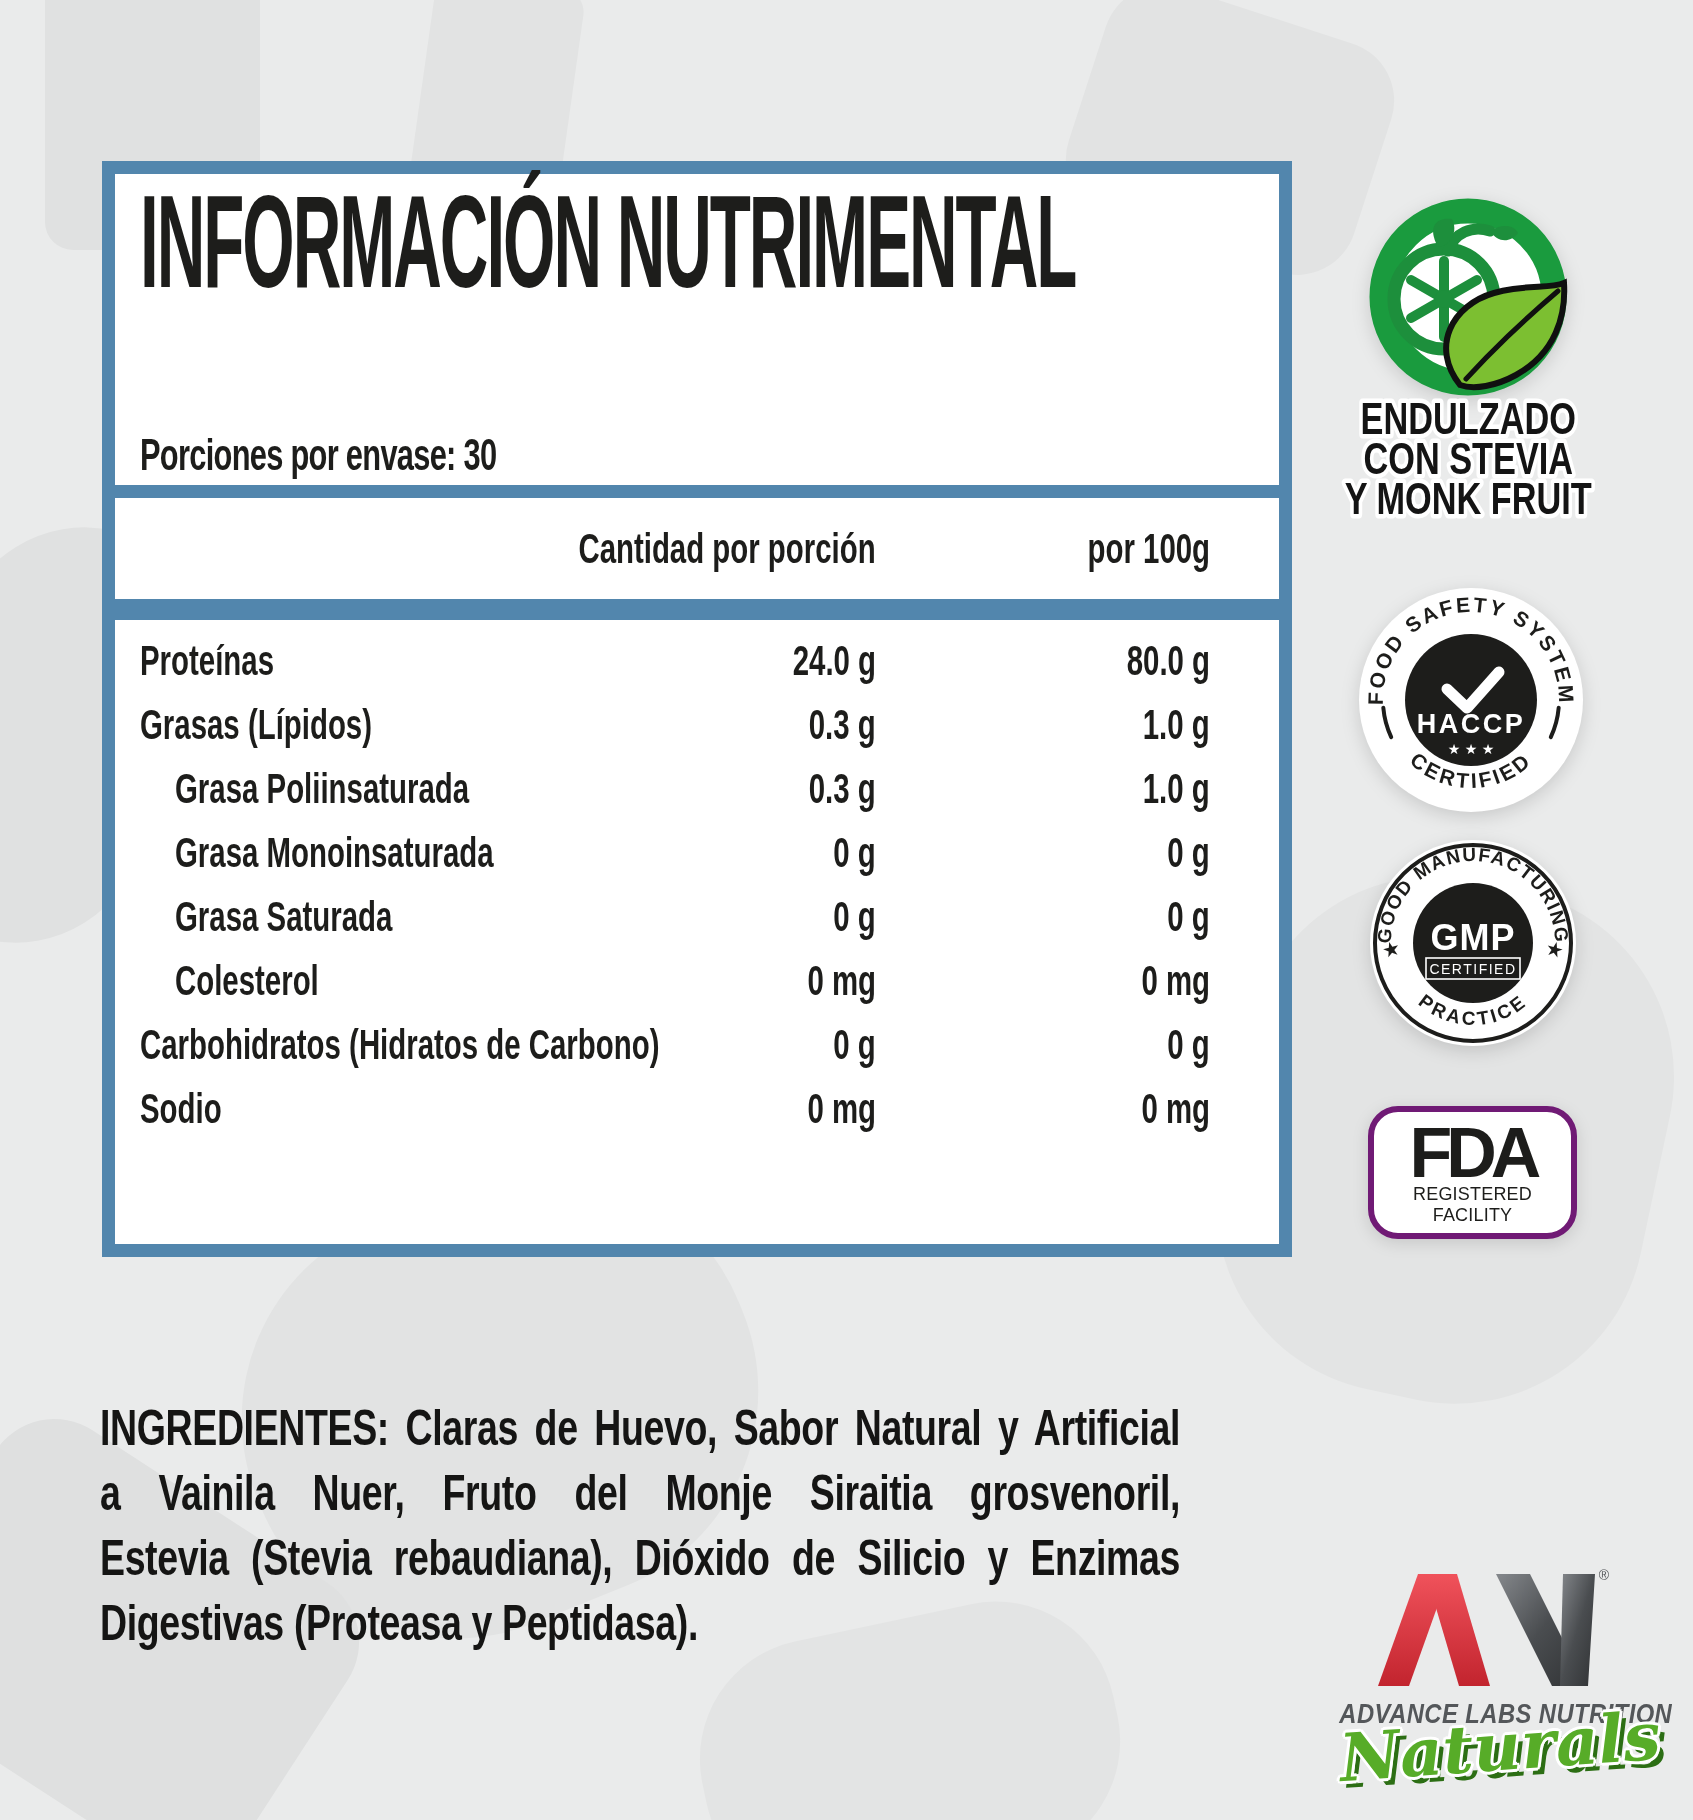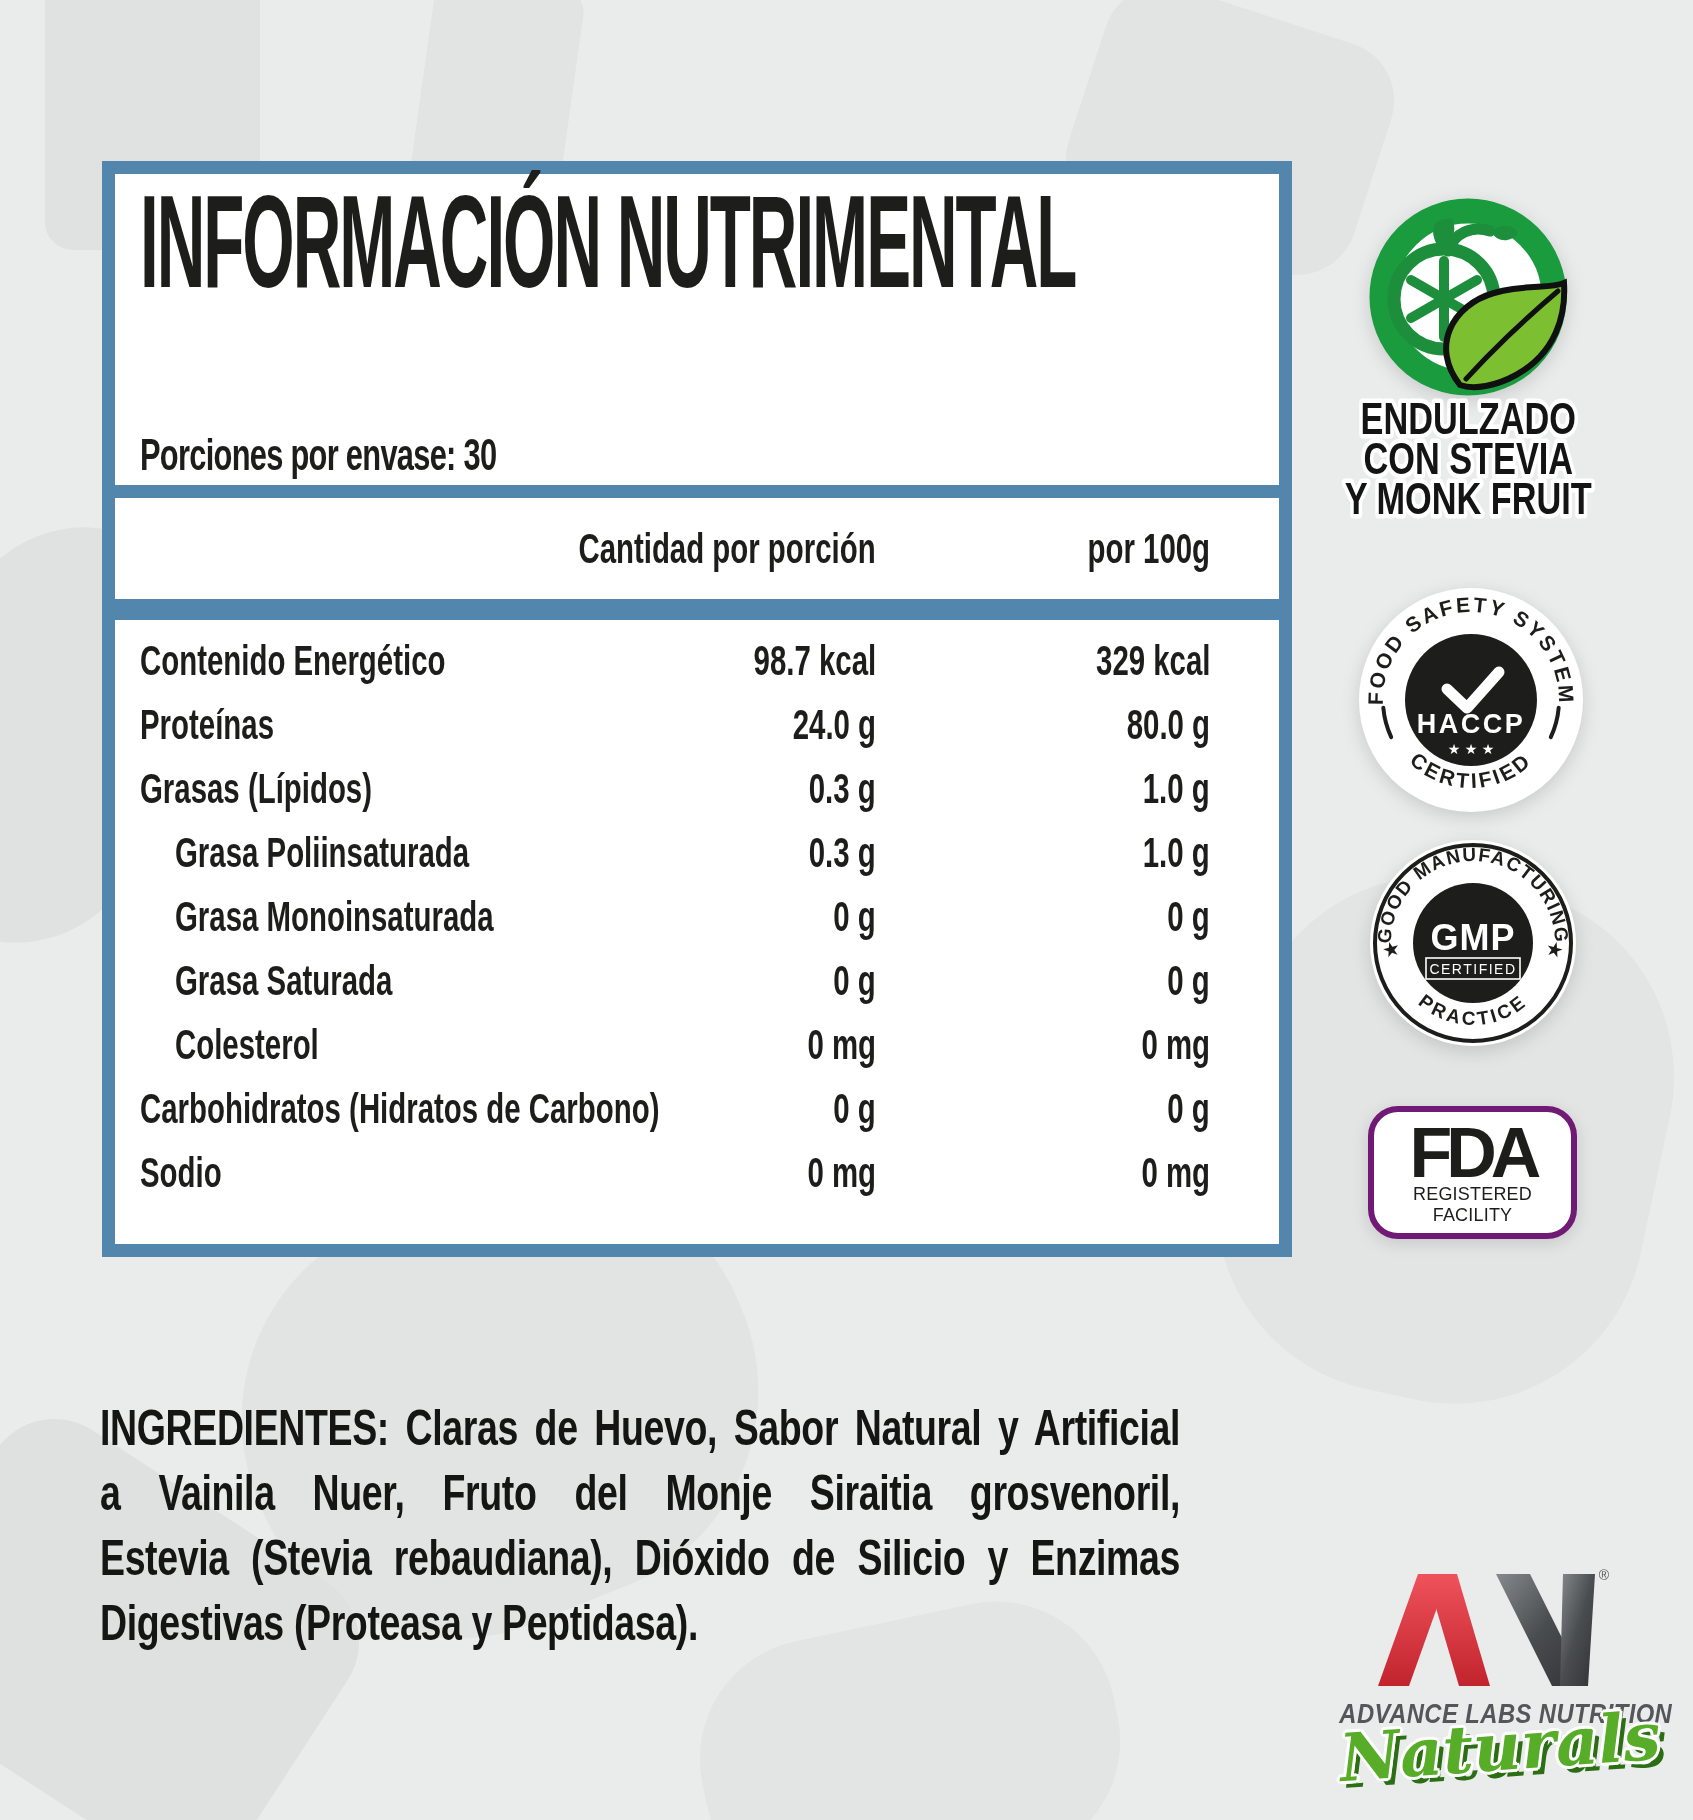--- a/index.html
+++ b/index.html
@@ -89,25 +89,20 @@
       <div class="title"><span class="t">INFORMACIÓN NUTRIMENTAL</span></div>
       <div class="sline sline2"><span class="cx">Porciones por envase: 30</span></div>
     </div>
 
     <div class="wbox box2">
       <div class="hcell col2"><span class="cxr">Cantidad por porción</span></div>
       <div class="hcell col3"><span class="cxr">por 100g</span></div>
     </div>
 
     <div class="wbox box3">
-      <div class="row">
-        <div class="rname"><span class="cx">Contenido Energético</span></div>
-        <div class="rval col2"><span class="cxr">98.7 kcal</span></div>
-        <div class="rval col3"><span class="cxr">329 kcal</span></div>
-      </div>
       <div class="row">
         <div class="rname"><span class="cx">Proteínas</span></div>
         <div class="rval col2"><span class="cxr">24.0 g</span></div>
         <div class="rval col3"><span class="cxr">80.0 g</span></div>
       </div>
       <div class="row">
         <div class="rname"><span class="cx">Grasas (Lípidos)</span></div>
         <div class="rval col2"><span class="cxr">0.3 g</span></div>
         <div class="rval col3"><span class="cxr">1.0 g</span></div>
       </div>

